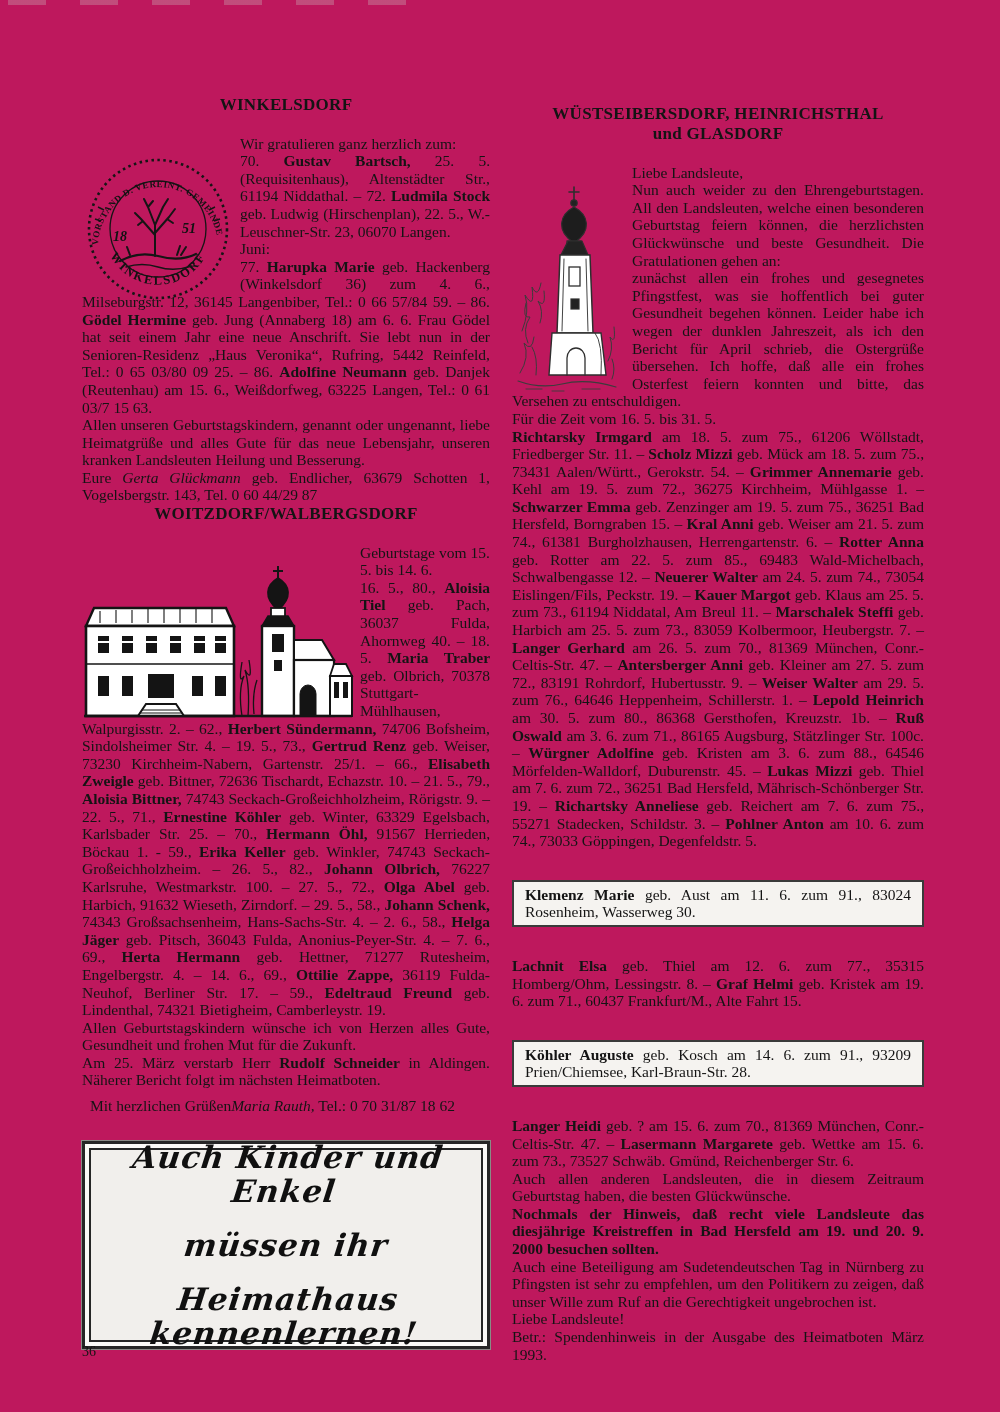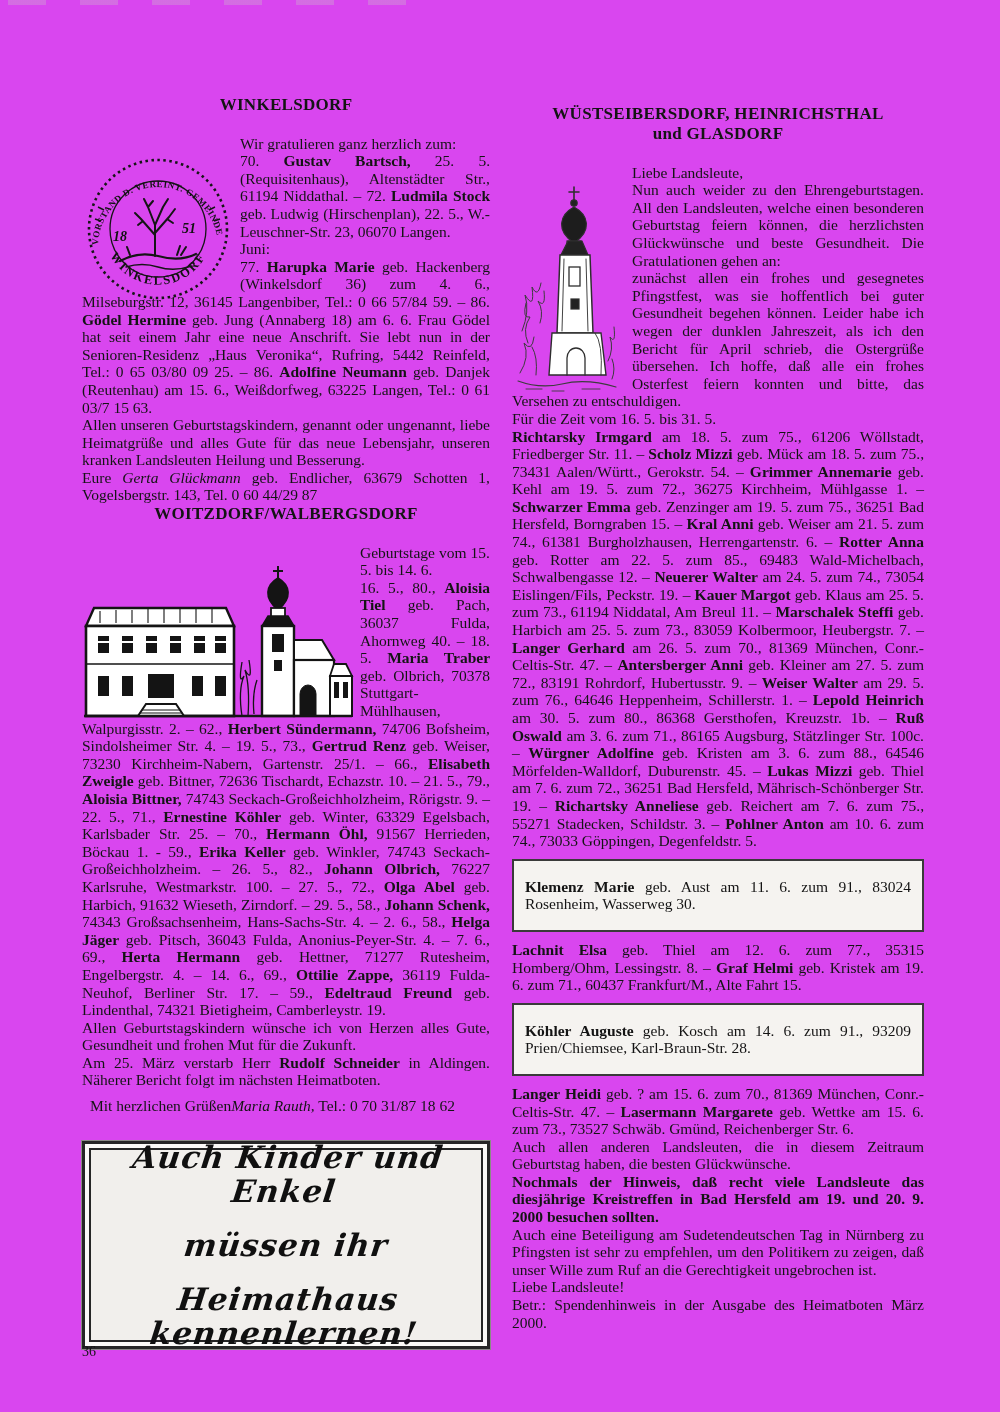--- a/index.html
+++ b/index.html
@@ -1,18 +1,18 @@
 <!DOCTYPE html>
 <html><head>
 <meta charset="utf-8">
 <style>
   html,body{margin:0;padding:0;background:#ffffff;}
   body{width:1000px;height:1412px;position:relative;overflow:hidden;
        font-family:"Liberation Serif","DejaVu Serif",serif;color:#141414;}
-  .page{position:absolute;inset:0;background:#d946ef;}
+  .page{position:absolute;inset:0;background:#be185d;}
   .scan-smudge{position:absolute;top:0;left:8px;width:430px;height:5px;opacity:.3;
        background:repeating-linear-gradient(90deg,#c9c9c4 0 38px,transparent 38px 72px);}
   .col{position:absolute;font-size:15.5px;line-height:17.6px;}
   .col-left{left:82px;top:95px;width:408px;}
   .col-right{left:512px;top:104px;width:412px;}
   h2.center{text-align:center;font-size:17px;line-height:20px;font-weight:700;
        margin:0 0 2px 0;letter-spacing:.3px;}
   h2.center.two{margin-bottom:0;}
   p.just{margin:0;text-align:justify;white-space:pre-line;}
   .b{font-weight:700;}
@@ -21,21 +21,21 @@
   .woitz-float{float:left;width:272px;height:160px;margin:3px 6px 2px 0;}
   .tower-float{float:left;width:112px;height:224px;margin:2px 8px 0 0;}
   .section-gap{margin-top:40px;}
   .signoff{display:flex;margin:8px;}
   .promo-outer{margin-top:26px;border:3px solid #262626;padding:4px;background:#fbfaf8;
        box-shadow:0 0 0 1px #8a8a86;}
   .promo-inner{border:2px solid #262626;background:#f1efec;height:190px;
        display:flex;flex-direction:column;justify-content:center;gap:20px;text-align:center;}
   .script-line{font-family:"DejaVu Serif",serif;font-style:italic;font-weight:700;
        font-size:31px;line-height:34px;transform:skewX(-7deg);letter-spacing:1px;color:#101010;}
-  .info-box{border:2px solid #3a3a3a;background:#f5f3f0;padding:17px 11px;margin:9px 0;}
+  .info-box{border:2px solid #3a3a3a;background:#f5f3f0;padding:4px 11px;margin:30px 0;}
   .notice{font-weight:700;margin:15px 0 0;}
   .closing{margin-top:15px;}
   .page-number{position:absolute;left:82px;top:1344px;font-size:14px;}
   svg text{font-family:"Liberation Serif","DejaVu Serif",serif;}
 </style>
 </head>
 <body>
 
 <div class="page">
   <div class="scan-smudge"></div>
@@ -211,17 +211,17 @@
       <p class="just"><span class="b">Köhler Auguste</span><span> geb. Kosch am 14. 6. zum 91., 93209 Prien/Chiemsee, Karl-Braun-Str. 28.</span></p>
     </div>
 
     <p class="just"><span class="b">Langer Heidi</span><span> geb. ? am 15. 6. zum 70., 81369 München, Conr.-Celtis-Str. 47. – </span><span class="b">Lasermann Margarete</span><span> geb. Wettke am 15. 6. zum 73., 73527 Schwäb. Gmünd, Reichenberger Str. 6.
 Auch allen anderen Landsleuten, die in diesem Zeitraum Geburtstag haben, die besten Glückwünsche.</span></p>
 
     <p class="just notice">Nochmals der Hinweis, daß recht viele Landsleute das diesjährige Kreistreffen in Bad Hersfeld am 19. und 20. 9. 2000 besuchen sollten.</p>
 
     <p class="just closing"><span>Auch eine Beteiligung am Sudetendeutschen Tag in Nürnberg zu Pfingsten ist sehr zu empfehlen, um den Politikern zu zeigen, daß unser Wille zum Ruf an die Gerechtigkeit ungebrochen ist.
 Liebe Landsleute!
-Betr.: Spendenhinweis in der Ausgabe des Heimatboten März 2000.</span></p>
+Betr.: Spendenhinweis in der Ausgabe des Heimatboten März 1993.</span></p>
   </div>
 
   <div class="page-number">36</div>
 </div>
 
 </body></html>

